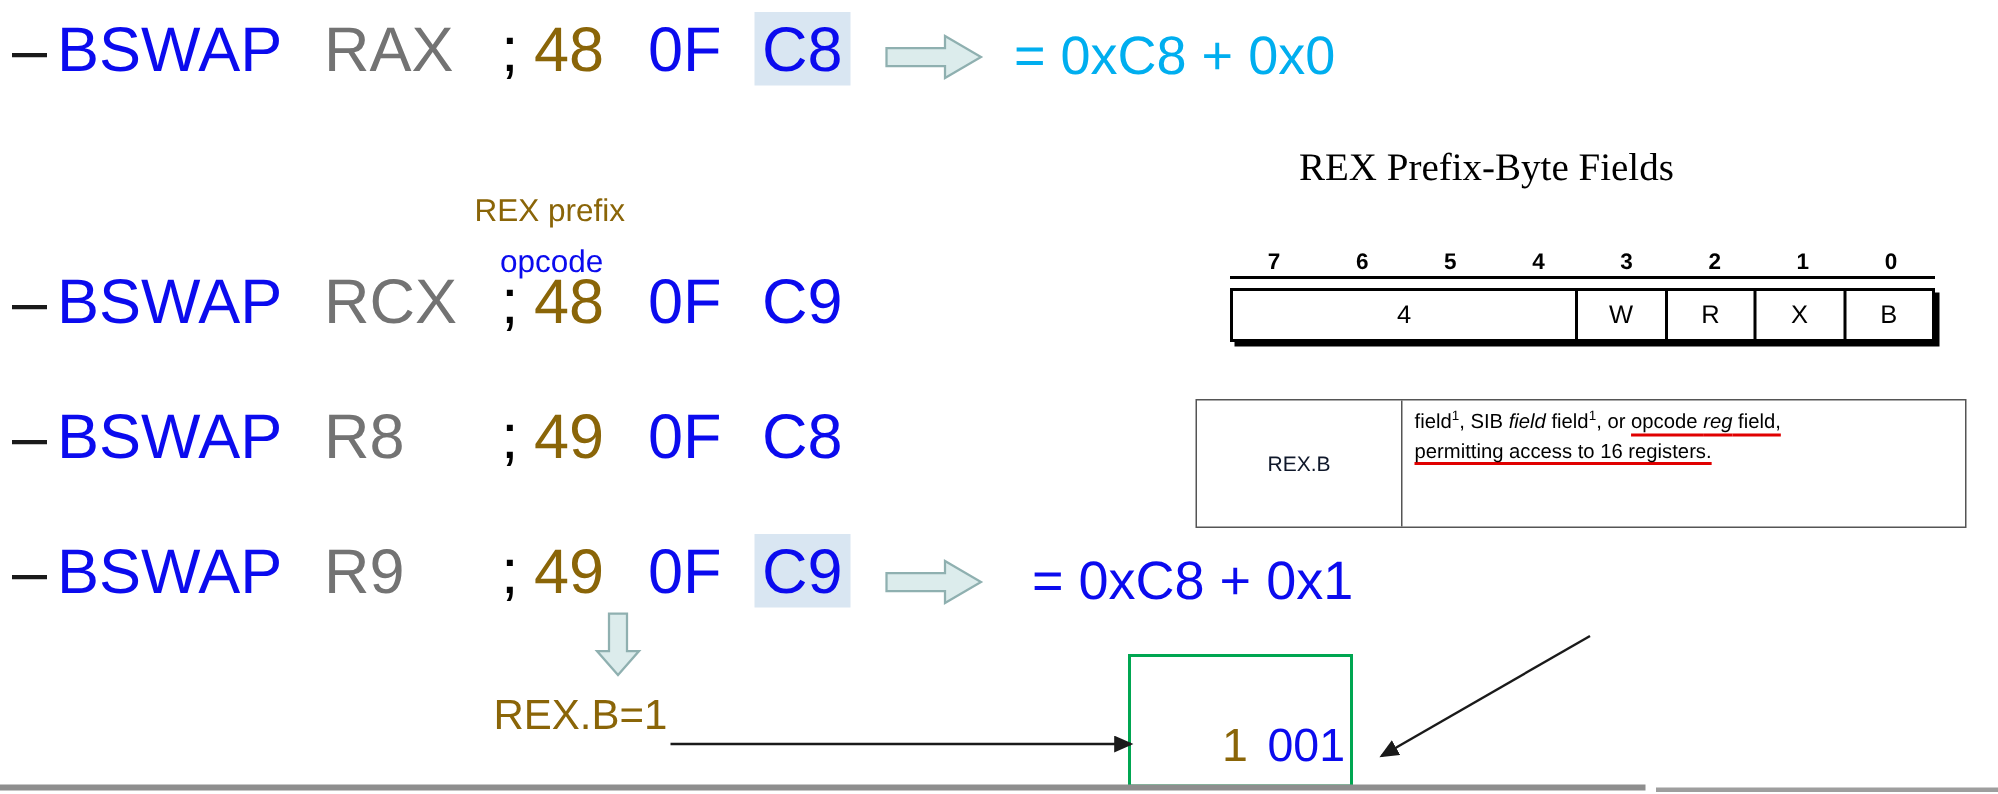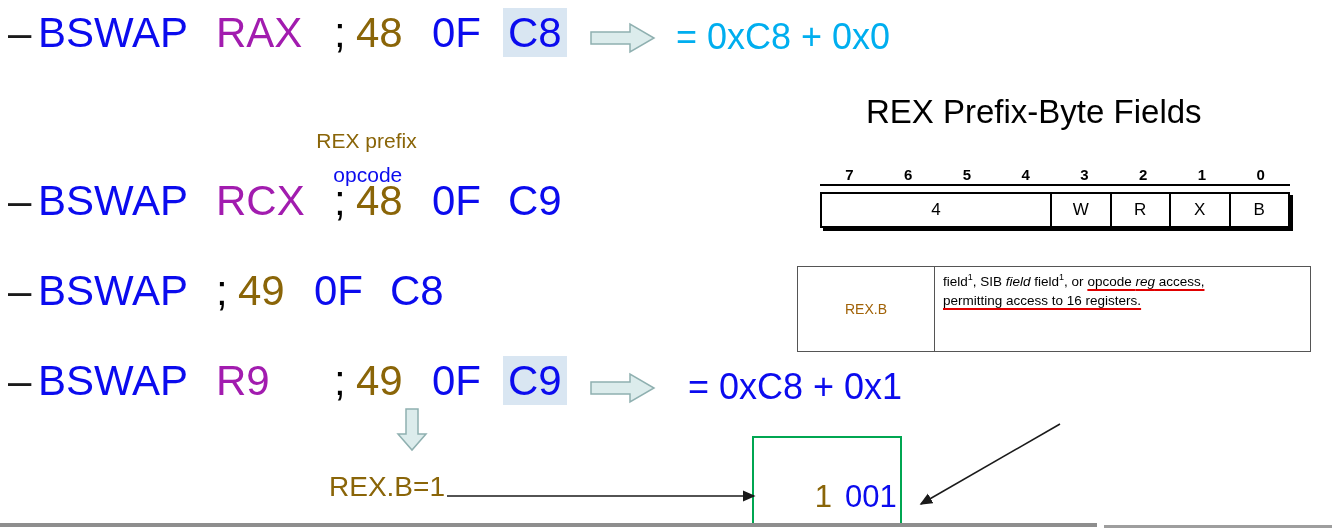--- a/index.html
+++ b/index.html
@@ -15,51 +15,51 @@
   *{margin:0;padding:0;box-sizing:border-box}
   body{background:#ffffff}
   .slide{position:relative;width:1332px;height:529px;background:#fff;overflow:hidden;
          font-family:"Liberation Sans",sans-serif;color:#111}
   .abs{position:absolute}
 
   
   .insn{display:flex;align-items:flex-start;font-size:42px;line-height:46px;white-space:pre}
   .insn .dash{width:30px;color:#1a1a1a}
   .insn .mn{width:178px;color:var(--blue)}
-  .insn .op{width:118px;color:#a21caf}
+  .insn .op{width:118px;color:#737373}
   .insn .semi{width:22px;color:#000}
   .insn .byte{width:76px}
   .rexcol{color:var(--brown)}
   .opccol{color:var(--blue)}
   .hl{background:var(--hl);padding:1px 5px;margin-left:-5px}
 
   .lbl{font-size:21px;line-height:34px;white-space:pre}
   .lbl .rexlbl{color:var(--brown)}
   .lbl .opclbl{color:var(--blue);margin-left:17px}
 
   .formula{font-size:36px;line-height:34px;white-space:pre}
   .formula.top{color:var(--cyan)}
   .formula.bottom{color:var(--blue)}
 
-  .serif-title{font-family:Liberation Sans, sans-serif;font-size:33px;line-height:32px;color:#000;white-space:pre}
+  .serif-title{font-family:Liberation Serif, serif;font-size:26px;line-height:32px;color:#000;white-space:pre}
 
   
   .bitnums{display:flex;width:470px;border-bottom:2px solid #000;padding-bottom:1px}
   .bitnums span{flex:1;text-align:center;font-size:15px;font-weight:700;color:#000}
   .bytebox{display:flex;width:470px;height:36px;border:2px solid #000;background:#fff;
            box-shadow:3px 3px 0 #000}
   .bytebox .cell{display:flex;align-items:center;justify-content:center;font-size:17px;color:#000}
   .bytebox .nib{width:230px;border-right:2px solid #000}
   .bytebox .flag{flex:1;border-right:2px solid #000}
   .bytebox .flag.last{border-right:none}
 
   
   .rexb-table{display:flex;width:514px;height:86px;border:1px solid #555;background:#fff}
   .rexb-table .fcell{width:137px;border-right:1px solid #555;display:flex;align-items:center;
-                     justify-content:center;font-size:14px;color:#a16207}
+                     justify-content:center;font-size:14px;color:#0f172a}
   .rexb-table .dcell{flex:1;padding:4px 8px;font-size:13.5px;line-height:1.42;color:#000}
   .rul{text-decoration:underline;text-decoration-color:var(--red);text-underline-offset:3px;
        text-decoration-thickness:1.5px}
   sup{font-size:9px}
 
   .rexb-label{font-size:28px;line-height:32px;color:var(--brown);white-space:pre}
 
   .greenbox{width:150px;height:89px;border:2px solid var(--green);background:#fff;padding:2px 0 0 9px}
   .regcode{color:var(--green);font-size:27px;line-height:32px;white-space:pre}
   .bits{font-size:31px;line-height:36px;margin-top:3px;white-space:pre}
@@ -95,20 +95,21 @@
     <span class="op">RCX</span>
     <span class="semi">;</span>
     <span class="byte rexcol">48</span>
     <span class="byte opccol">0F</span>
     <span class="byte opccol">C9</span>
   </div>
 
   <div class="abs insn" style="left:8px;top:268px">
     <span class="dash">–</span>
     <span class="mn">BSWAP</span>
+    <span class="op">R8</span>
     <span class="semi">;</span>
     <span class="byte rexcol">49</span>
     <span class="byte opccol">0F</span>
     <span class="byte opccol">C8</span>
   </div>
 
   <div class="abs insn" style="left:8px;top:358px">
     <span class="dash">–</span>
     <span class="mn">BSWAP</span>
     <span class="op">R9</span>
@@ -143,40 +144,40 @@
     <div class="cell nib">4</div>
     <div class="cell flag">W</div>
     <div class="cell flag">R</div>
     <div class="cell flag">X</div>
     <div class="cell flag last">B</div>
   </div>
 
   <div class="abs rexb-table" style="left:797px;top:266px">
     <div class="fcell">REX.B</div>
     <div class="dcell">
-      <div><span>field</span><sup>1</sup><span>, SIB </span><i>field</i><span> field</span><sup>1</sup><span>, or </span><span class="rul"><span>opcode </span><i>reg</i><span> access,</span></span></div>
+      <div><span>field</span><sup>1</sup><span>, SIB </span><i>field</i><span> field</span><sup>1</sup><span>, or </span><span class="rul"><span>opcode </span><i>reg</i><span> field,</span></span></div>
       <div><span class="rul">permitting access to 16 registers.</span></div>
     </div>
   </div>
 
   <div class="abs" style="left:590px;top:372px">
     <svg width="66" height="32" viewBox="0 0 66 32">
       <polygon points="1,10 40,10 40,2 64,16 40,30 40,22 1,22" fill="#dcecec" stroke="#8fb0b0" stroke-width="1.5"></polygon>
     </svg>
   </div>
 
   <div class="abs formula bottom" style="left:688px;top:370px">= 0xC8 + 0x1</div>
 
   <div class="abs" style="left:396px;top:408px">
     <svg width="32" height="44" viewBox="0 0 32 44">
       <polygon points="10,1 22,1 22,26 30,26 16,42 2,26 10,26" fill="#dcecec" stroke="#8fb0b0" stroke-width="1.5"></polygon>
     </svg>
   </div>
 
-  <div class="abs rexb-label" style="left:329px;top:471px">REX.B=1</div>
+  <div class="abs rexb-label" style="left:329px;top:461px">REX.B=1</div>
 
   <div class="abs greenbox" style="left:752px;top:436px">
     <div class="bits">
       <span class="msb">1</span><span class="low">001</span>
     </div>
   </div>
 
   <svg class="abs" style="left:0;top:0" width="1332" height="529" viewBox="0 0 1332 529" pointer-events="none">
     <defs>
       <marker id="ah" markerWidth="10" markerHeight="8" refX="7" refY="3.5" orient="auto">

